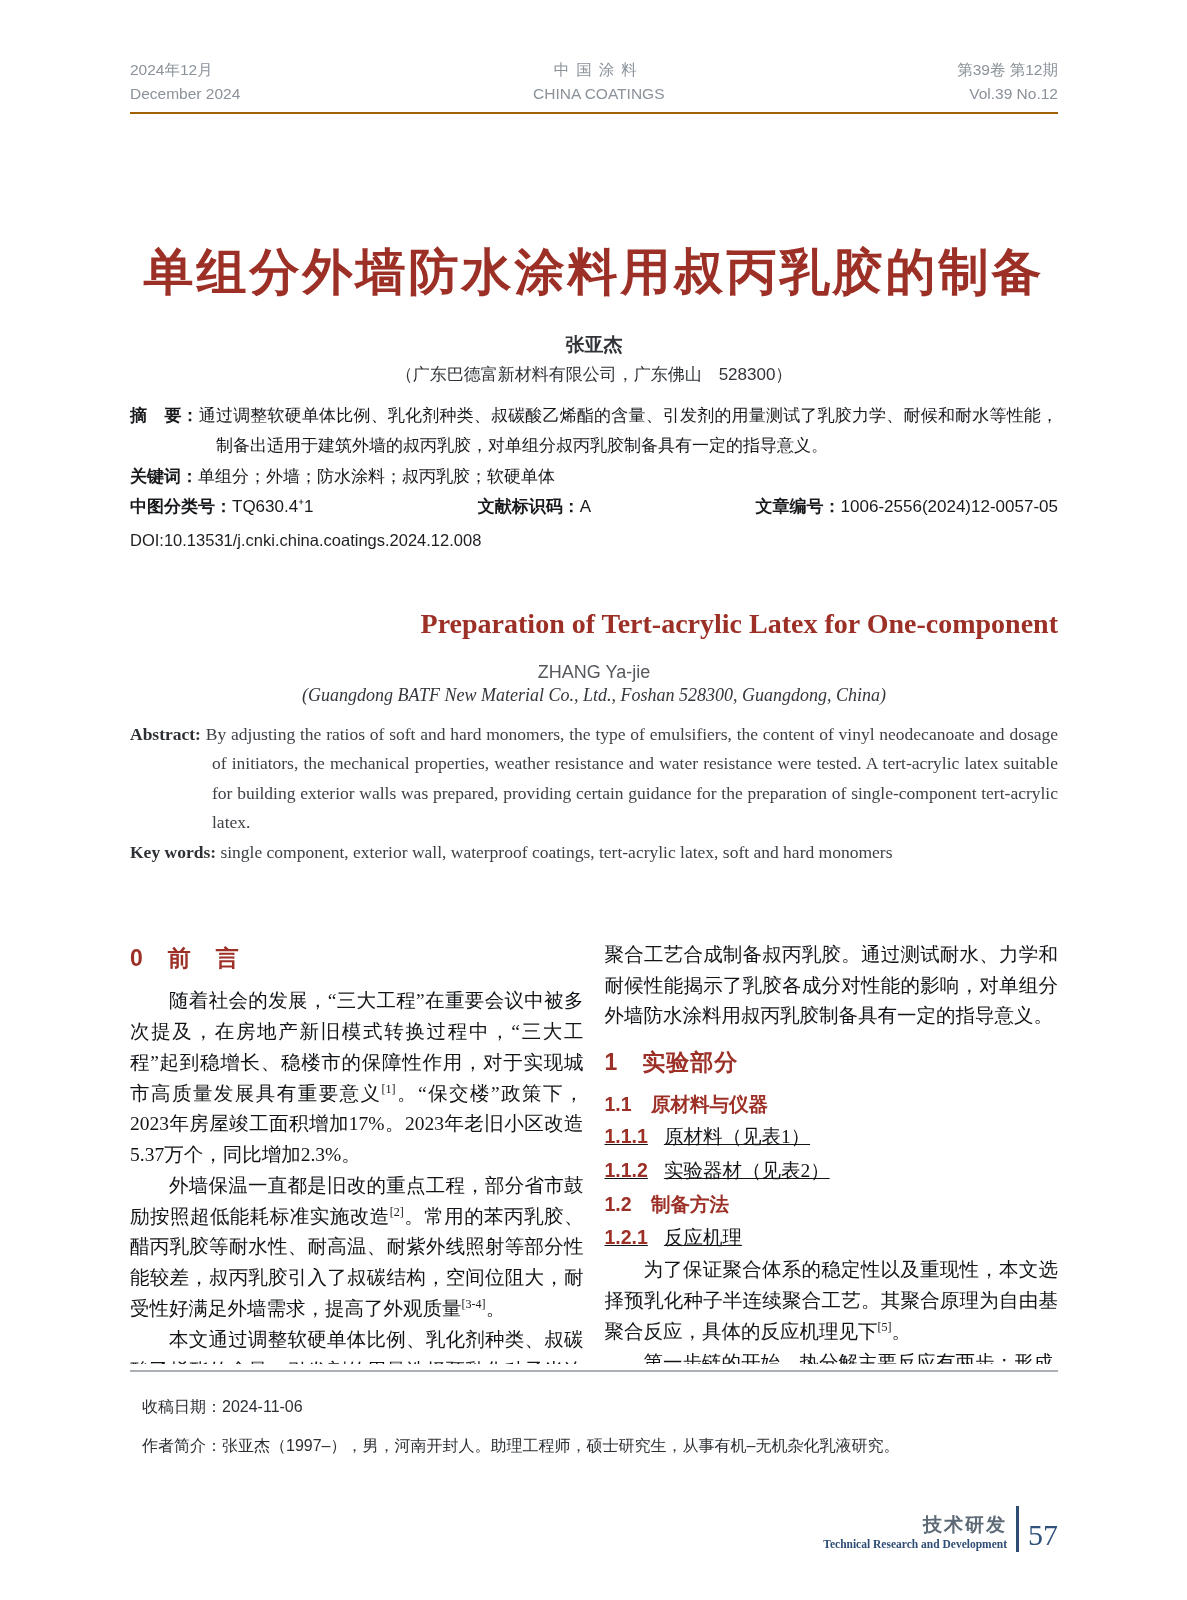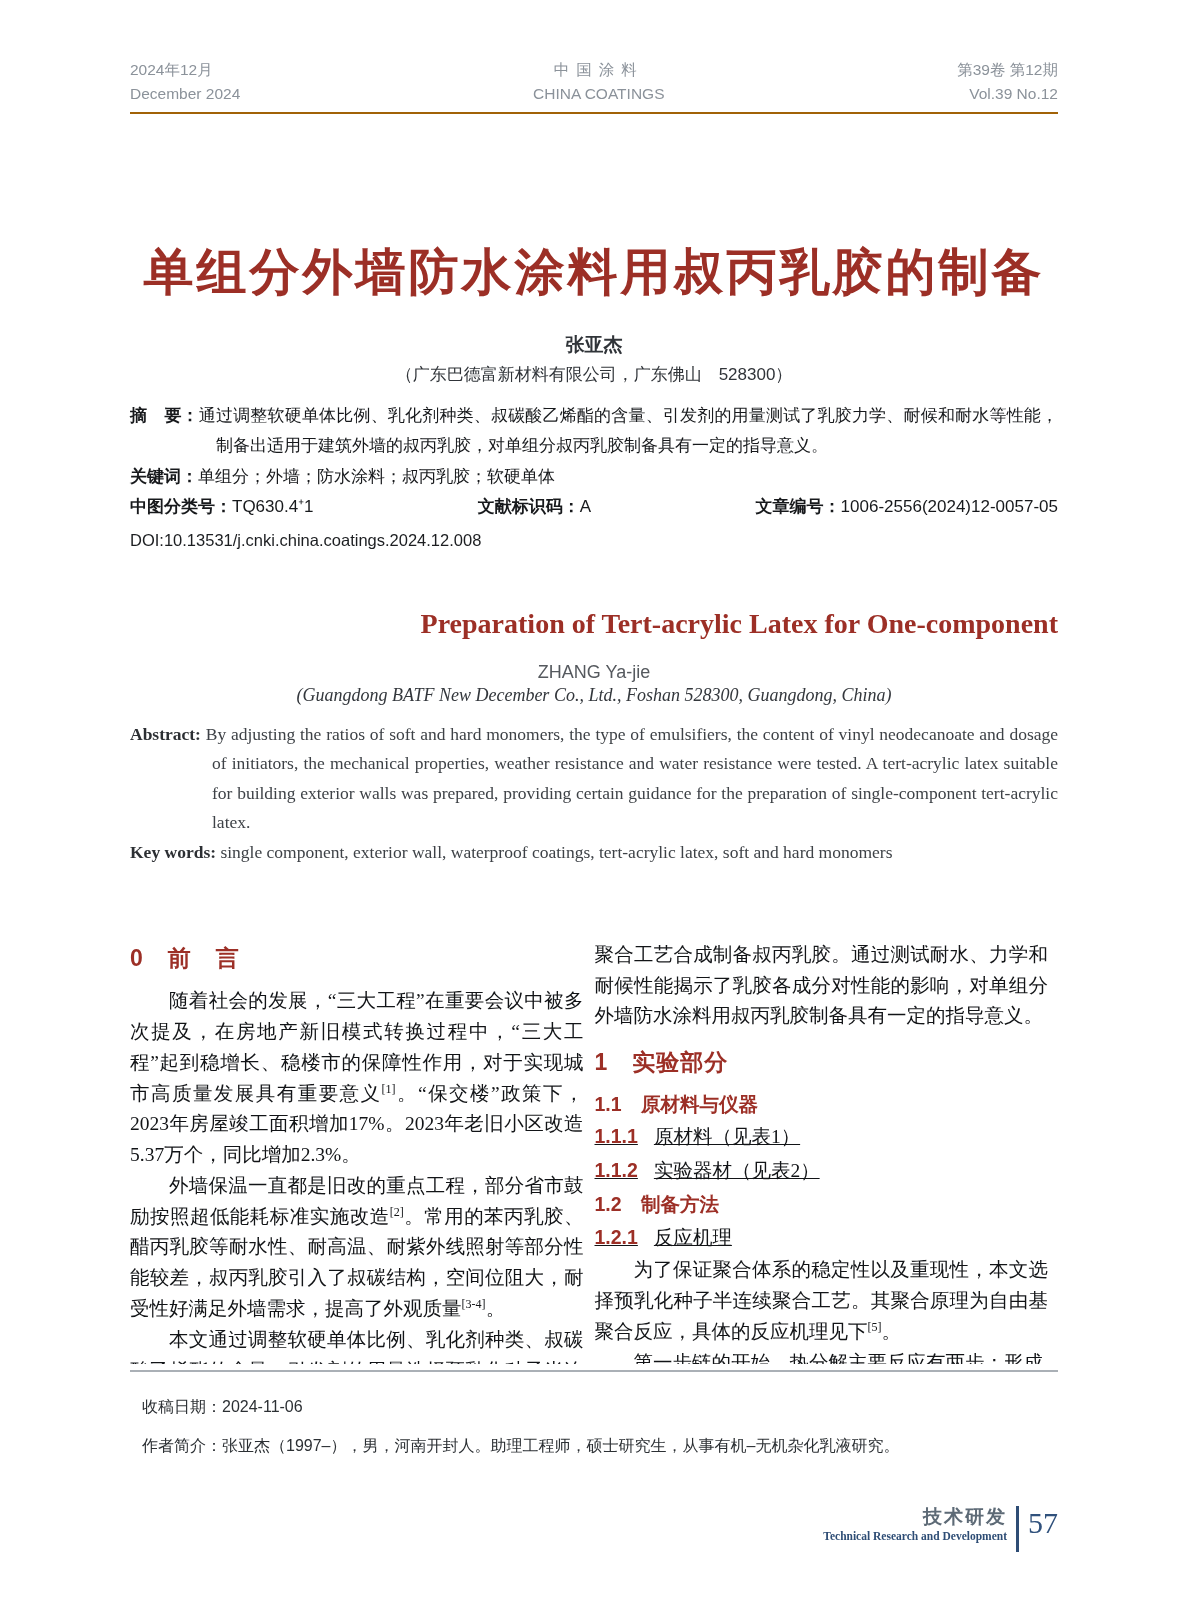--- a/index.html
+++ b/index.html
@@ -47,39 +47,39 @@
   .en-affil{margin-top:2px;text-align:center;font-family:"Liberation Serif",serif;
     font-style:italic;font-size:18px;color:#33373c;}
   
   .en-meta{margin-top:14px;font-family:"Liberation Serif",serif;font-size:17.5px;
     color:var(--en-gray);line-height:1.68;}
   .hang-en{padding-left:82px;text-indent:-82px;margin:0;text-align:justify;}
   .hang-en b{font-weight:700;color:#2c2f33;}
   .kw-en{margin:1px 0 0;padding-left:93px;text-indent:-93px;}
   .kw-en b{font-weight:700;color:#2c2f33;}
   
-  .body-cols{display:flex;gap:11px;margin-top:72px;height:424px;overflow:hidden;}
+  .body-cols{display:flex;gap:21px;margin-top:72px;height:424px;overflow:hidden;}
   .colm{width:453.5px;font-family:"Liberation Serif",serif;font-size:19.5px;
     line-height:1.58;color:#121417;text-align:justify;}
   .para{margin:0;text-indent:2em;}
   .para-cont{margin:0;text-indent:0;}
   .h-main{font-family:"Liberation Sans",sans-serif;color:var(--red);
     font-size:23px;font-weight:700;margin:0 0 10px;letter-spacing:1px;}
   .h-main.second{margin:12px 0 8px;}
   .h-sub{font-family:"Liberation Sans",sans-serif;color:var(--red);
     font-size:19.5px;font-weight:700;margin:2px 0;}
   .h-sub3{margin:2px 0;text-decoration:underline;}
   .h-sub3 .num{font-family:"Liberation Sans",sans-serif;color:var(--red);font-weight:700;}
   .h-sub3 .txt{color:#121417;margin-left:16px;}
   
   .footnote{border-top:2px solid #aab0b6;margin-top:6px;padding-top:9px;
     font-size:16px;color:#2c3034;line-height:1.72;}
   .footnote p{margin:12px;}
   
-  .pfooter{position:absolute;right:129px;bottom:48px;display:flex;align-items:flex-start;}
+  .pfooter{position:absolute;right:129px;bottom:48px;display:flex;align-items:flex-end;}
   .pf-labels{text-align:right;margin-right:9px;}
   .pf-cn{font-size:19px;font-weight:700;color:var(--foot-gray);letter-spacing:2px;line-height:1.2;}
   .pf-en{font-size:11.5px;font-weight:700;color:var(--navy);
     font-family:"Liberation Serif",serif;line-height:1.3;}
   .pf-bar{width:3px;height:46px;background:var(--navy);margin-right:9px;}
   .pf-num{font-size:30px;color:#30517c;font-family:"Liberation Serif",serif;}
 </style>
 </head>
 <body>
 
@@ -112,21 +112,21 @@
       <span><b>文献标识码：</b><span>A</span></span>
       <span><b>文章编号：</b><span>1006-2556(2024)12-0057-05</span></span>
     </p>
     <p class="doi-line">DOI:10.13531/j.cnki.china.coatings.2024.12.008</p>
   </div>
 
   <div class="en-title">
     <div>Preparation of Tert-acrylic Latex for One-component</div>
   </div>
   <div class="en-author">ZHANG Ya-jie</div>
-  <div class="en-affil">(Guangdong BATF New December Co., Ltd., Foshan 528300, Guangdong, China)</div>
+  <div class="en-affil">(Guangdong BATF New Material Co., Ltd., Foshan 528300, Guangdong, China)</div>
 
   <div class="en-meta">
     <p class="hang-en"><b>Abstract:</b> <span>By adjusting the ratios of soft and hard monomers, the type of emulsifiers, the content of vinyl neodecanoate and dosage of initiators, the mechanical properties, weather resistance and water resistance were tested. A tert-acrylic latex suitable for building exterior walls was prepared, providing certain guidance for the preparation of single-component tert-acrylic latex.</span></p>
     <p class="kw-en"><b>Key words:</b> <span>single component, exterior wall, waterproof coatings, tert-acrylic latex, soft and hard monomers</span></p>
   </div>
 
   <div class="body-cols">
     <div class="colm">
       <div class="h-main">0　前　言</div>
       <p class="para">随着社会的发展，“三大工程”在重要会议中被多次提及，在房地产新旧模式转换过程中，“三大工程”起到稳增长、稳楼市的保障性作用，对于实现城市高质量发展具有重要意义<sup>[1]</sup>。“保交楼”政策下，2023年房屋竣工面积增加17%。2023年老旧小区改造5.37万个，同比增加2.3%。</p>

